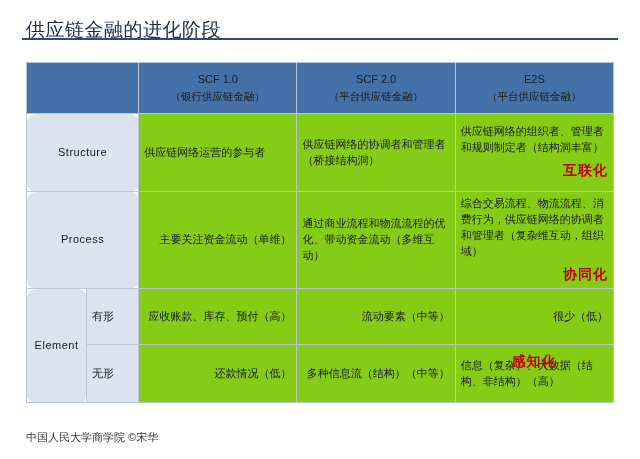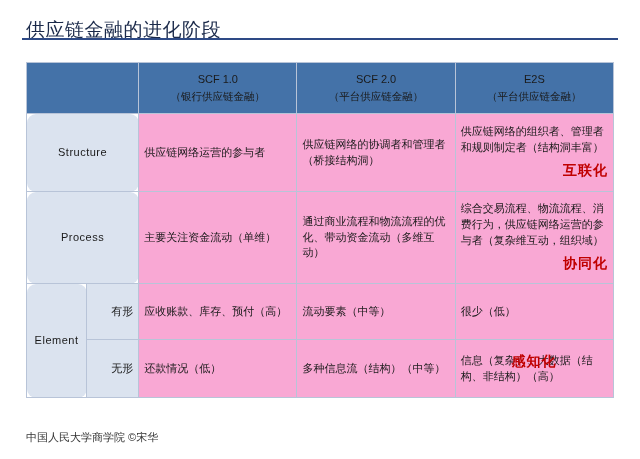--- a/index.html
+++ b/index.html
@@ -83,30 +83,30 @@
   td.rowlabel {
     background: #dbe3ef;
     text-align: center;
     font-size: 11.5px;
     color: #1a1a1a;
     letter-spacing: 0.5px;
     border-radius: 9px;
   }
   td.sublabel {
     background: #dbe3ef;
-    text-align: right;
+    text-align: left;
     font-size: 11.5px;
     color: #1a1a1a;
   }
   td.cell {
-    background: #f9a8d4;
+    background: #84cc16;
     text-align: left;
   }
   td.cell.center {
-    text-align: left;
+    text-align: right;
   }
   .redword {
     display: block;
     text-align: right;
     color: #c00000;
     font-size: 14px;
     font-weight: bold;
     margin-top: 4px;
     letter-spacing: 1px;
   }
@@ -164,21 +164,21 @@
         <td class="cell">
           <span>供应链网络的组织者、管理者和规则制定者（结构洞丰富）</span>
           <span class="redword">互联化</span>
         </td>
       </tr>
       <tr style="height:92px;">
         <td class="rowlabel" colspan="2">Process</td>
         <td class="cell center">主要关注资金流动（单维）</td>
         <td class="cell">通过商业流程和物流流程的优化、带动资金流动（多维互动）</td>
         <td class="cell">
-          <span>综合交易流程、物流流程、消费行为，供应链网络运营的参与者（复杂维互动，组织域）</span>
+          <span>综合交易流程、物流流程、消费行为，供应链网络的协调者和管理者（复杂维互动，组织域）</span>
           <span class="redword">协同化</span>
         </td>
       </tr>
       <tr style="height:56px;">
         <td class="rowlabel" rowspan="2">Element</td>
         <td class="sublabel">有形</td>
         <td class="cell center">应收账款、库存、预付（高）</td>
         <td class="cell center">流动要素（中等）</td>
         <td class="cell center">很少（低）</td>
       </tr>

